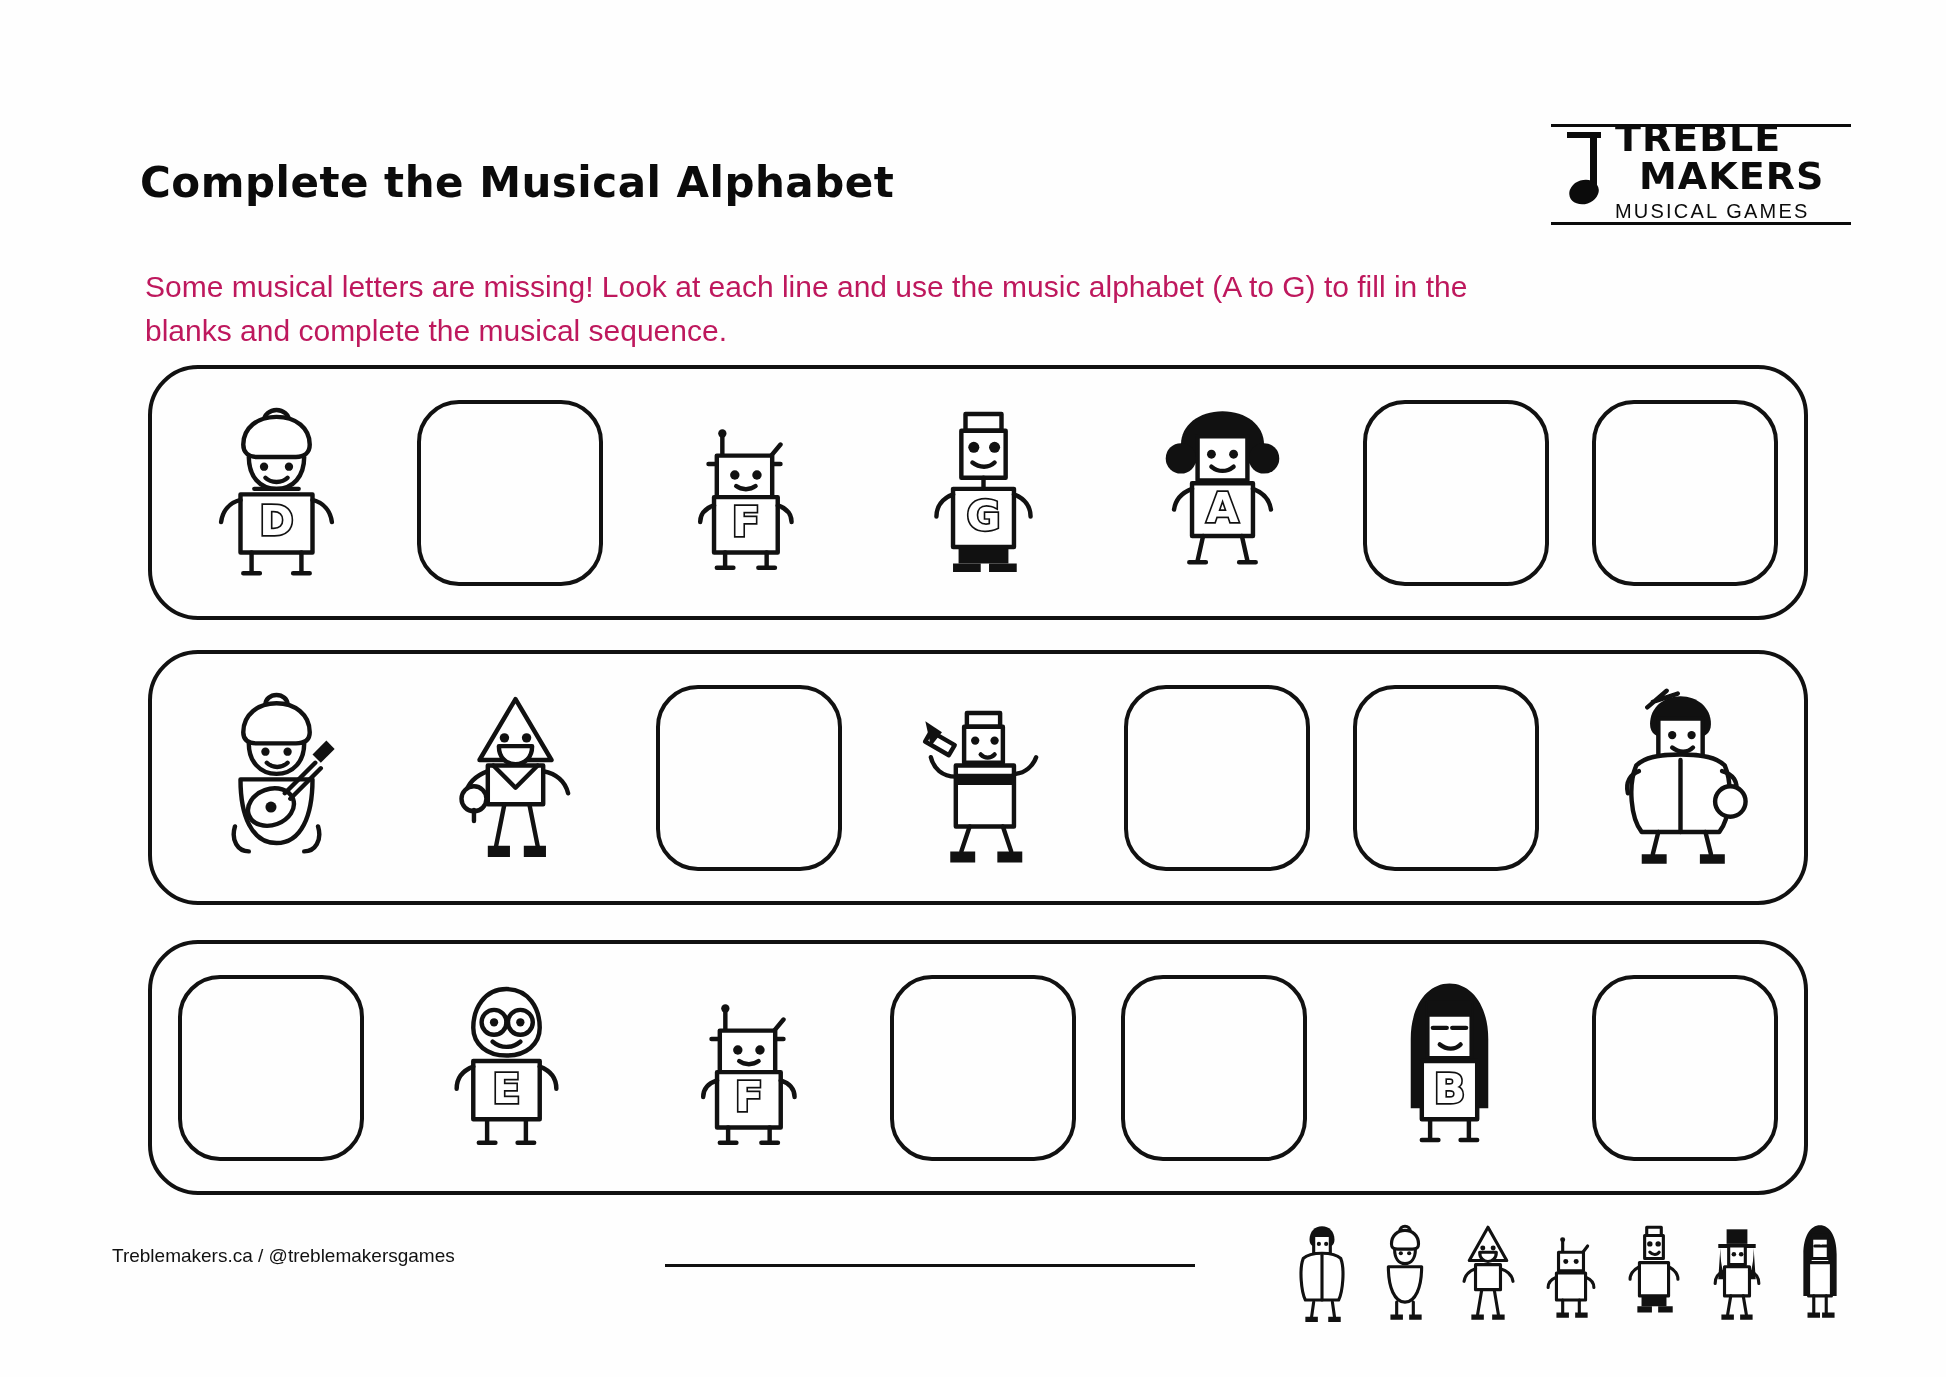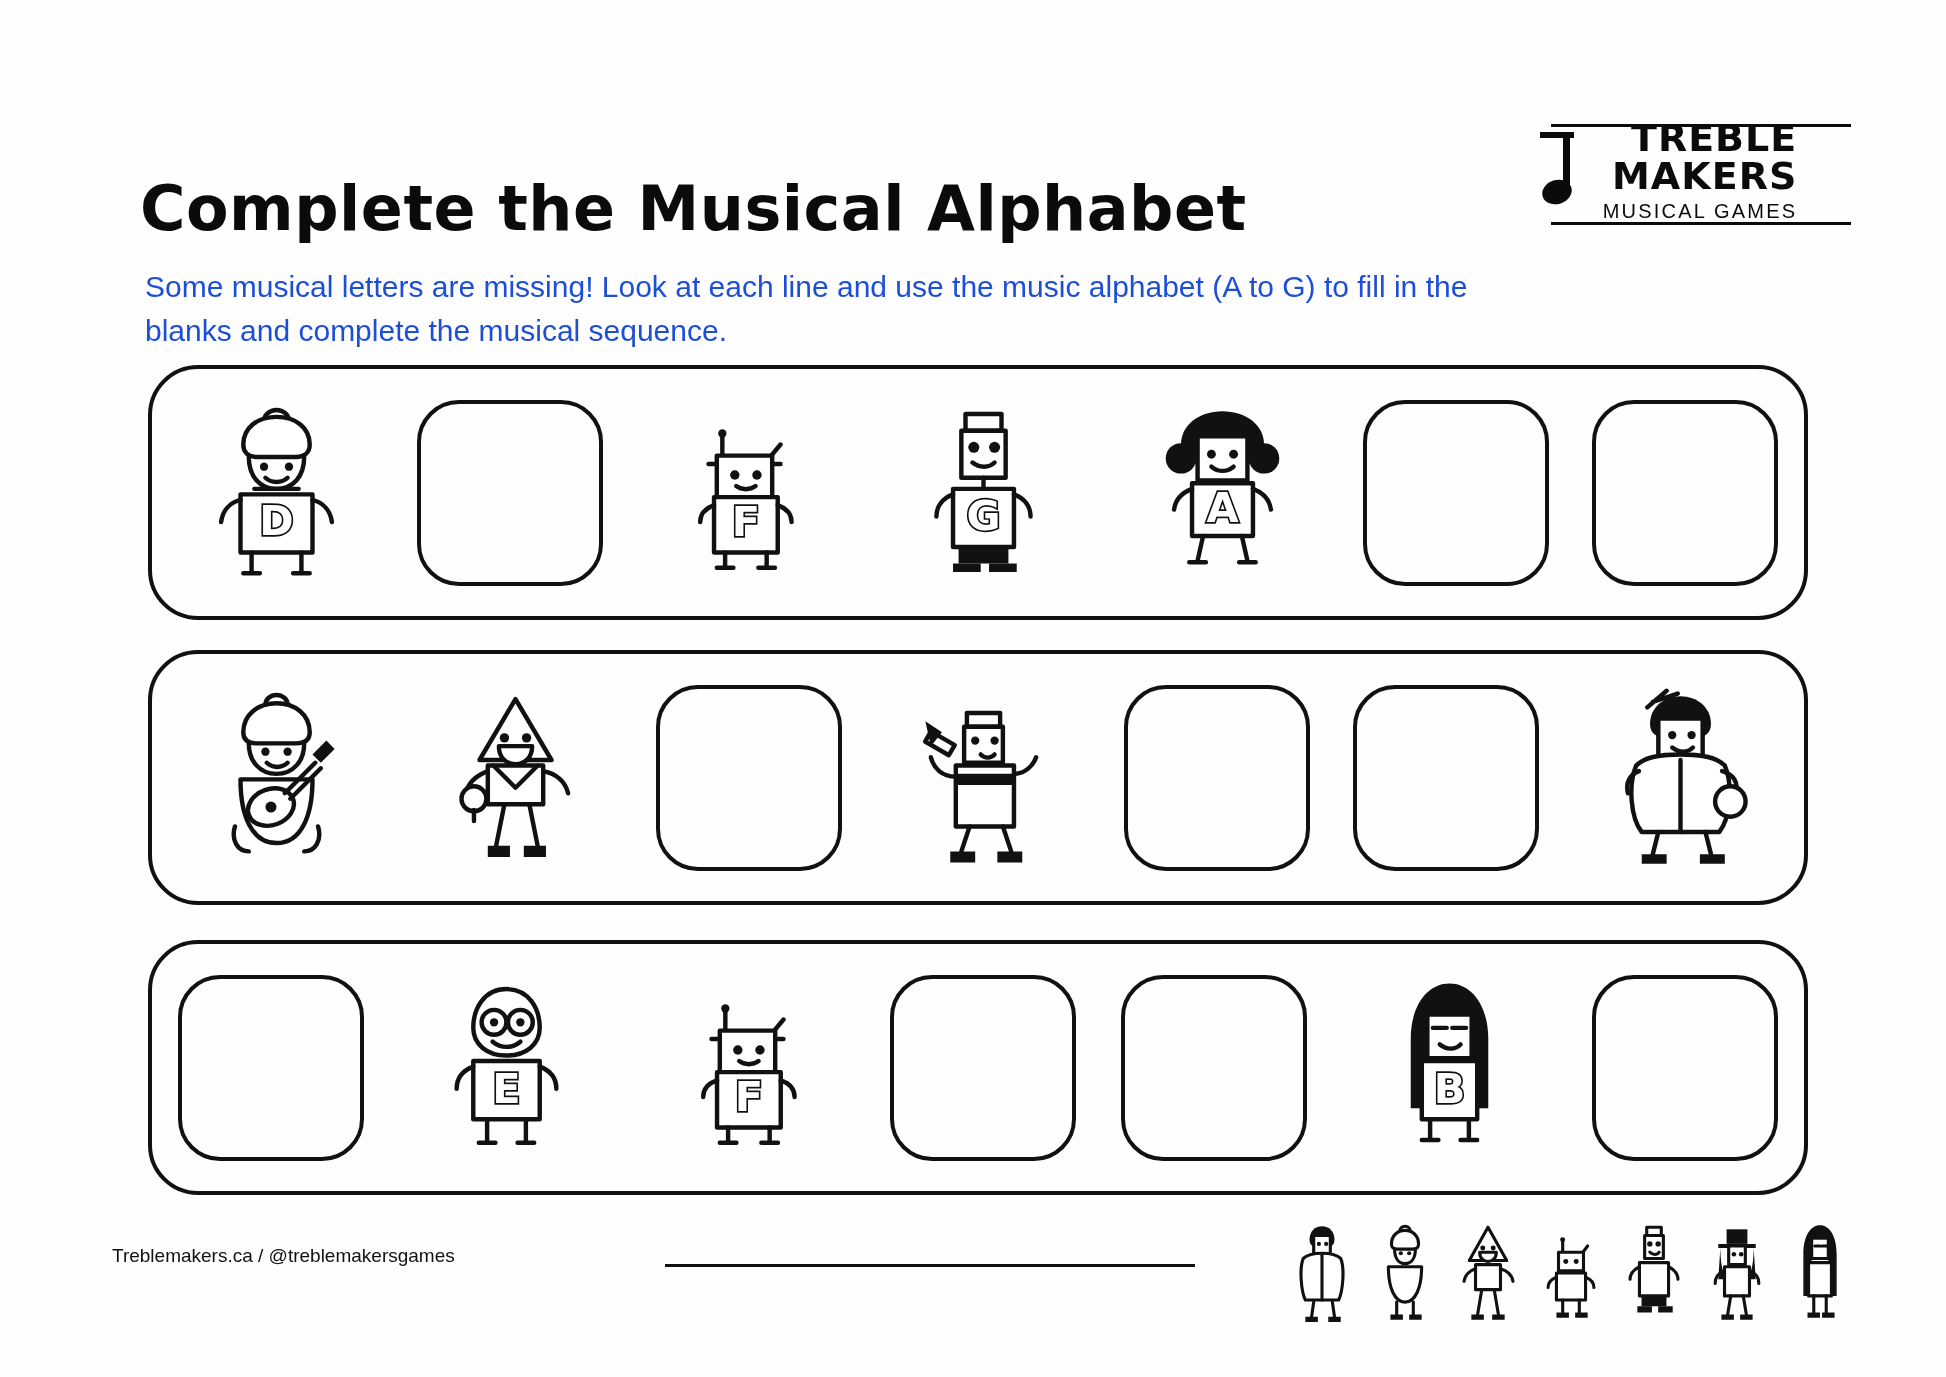--- a/index.html
+++ b/index.html
@@ -20,47 +20,46 @@
     position: absolute;
     inset: 0;
     background: #fefefe;
   }
 
   
   .title {
     position: absolute;
     left: 140px;
     top: 130px;
-    font-size: 62px;
+    font-size: 42px;
     font-weight: bold;
     letter-spacing: 0.5px;
     font-family: "DejaVu Sans", sans-serif;
     color: #0b0b0b;
     white-space: nowrap;
   }
   .subtitle {
     position: absolute;
     left: 145px;
     top: 235px;
     width: 1400px;
     font-size: 30px;
     line-height: 1.45;
-    color: #1d4ed8;
+    color: #be185d;
   }
 
   
   .logo {
     position: absolute;
-    right: 110px;
+    right: 83px;
     top: 128px;
     width: 300px;
     height: 84px;
     display: flex;
     align-items: center;
-    text-align: right;
   }
   .logo-note {
     width: 46px;
     height: 80px;
     position: relative;
     flex: 0 0 auto;
     margin-right: 6px;
   }
   .logo-note .stem {
     position: absolute;

